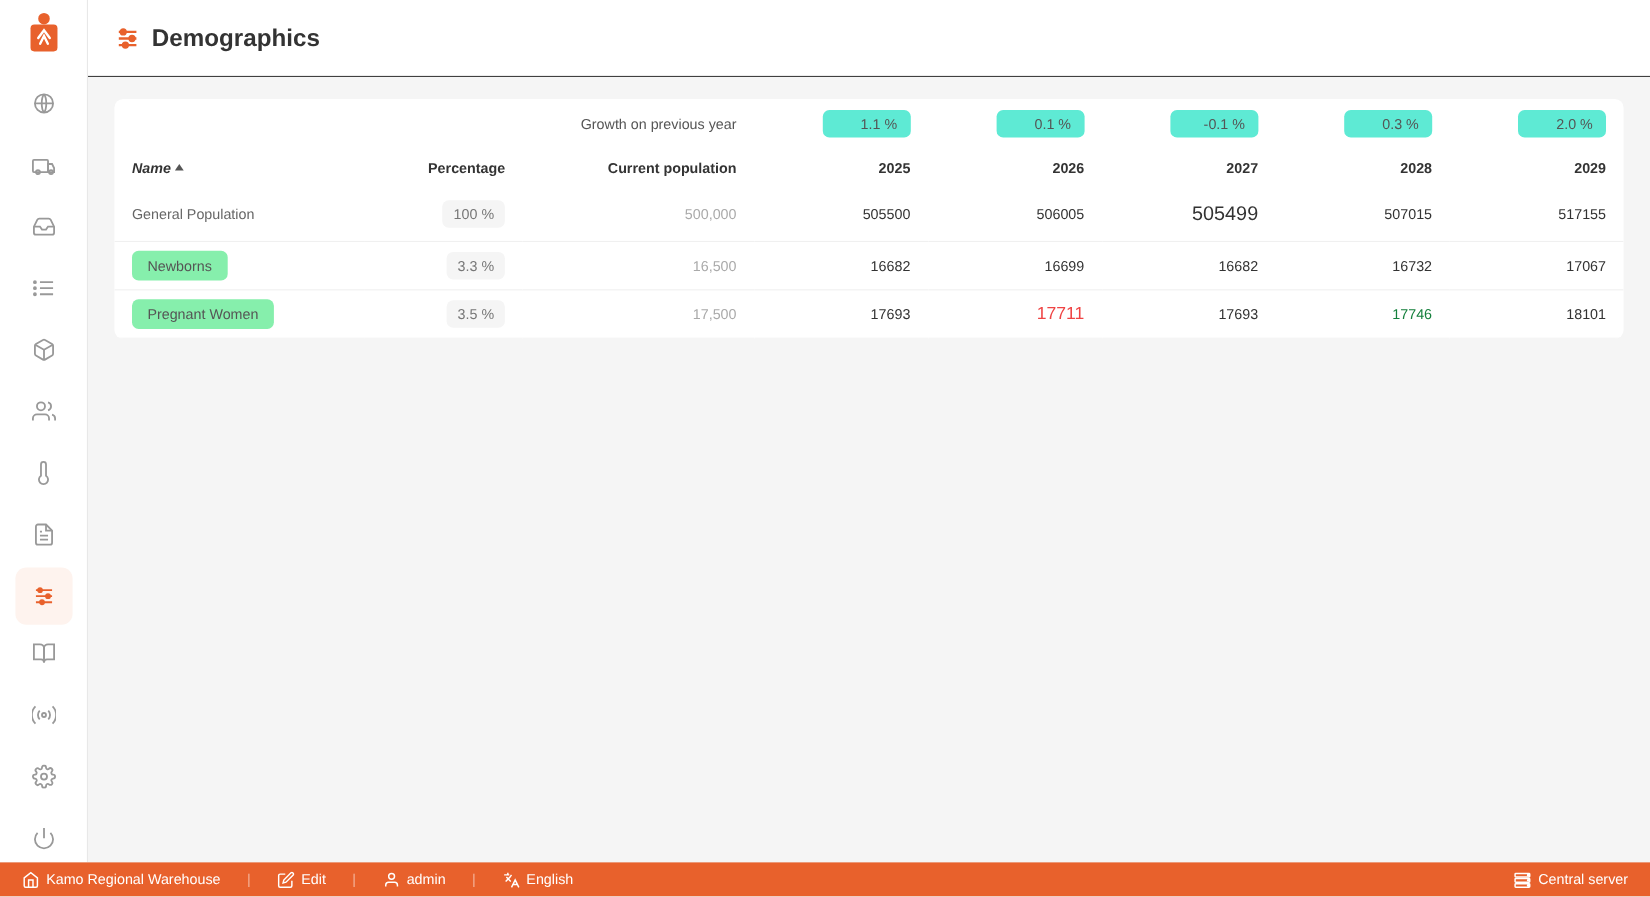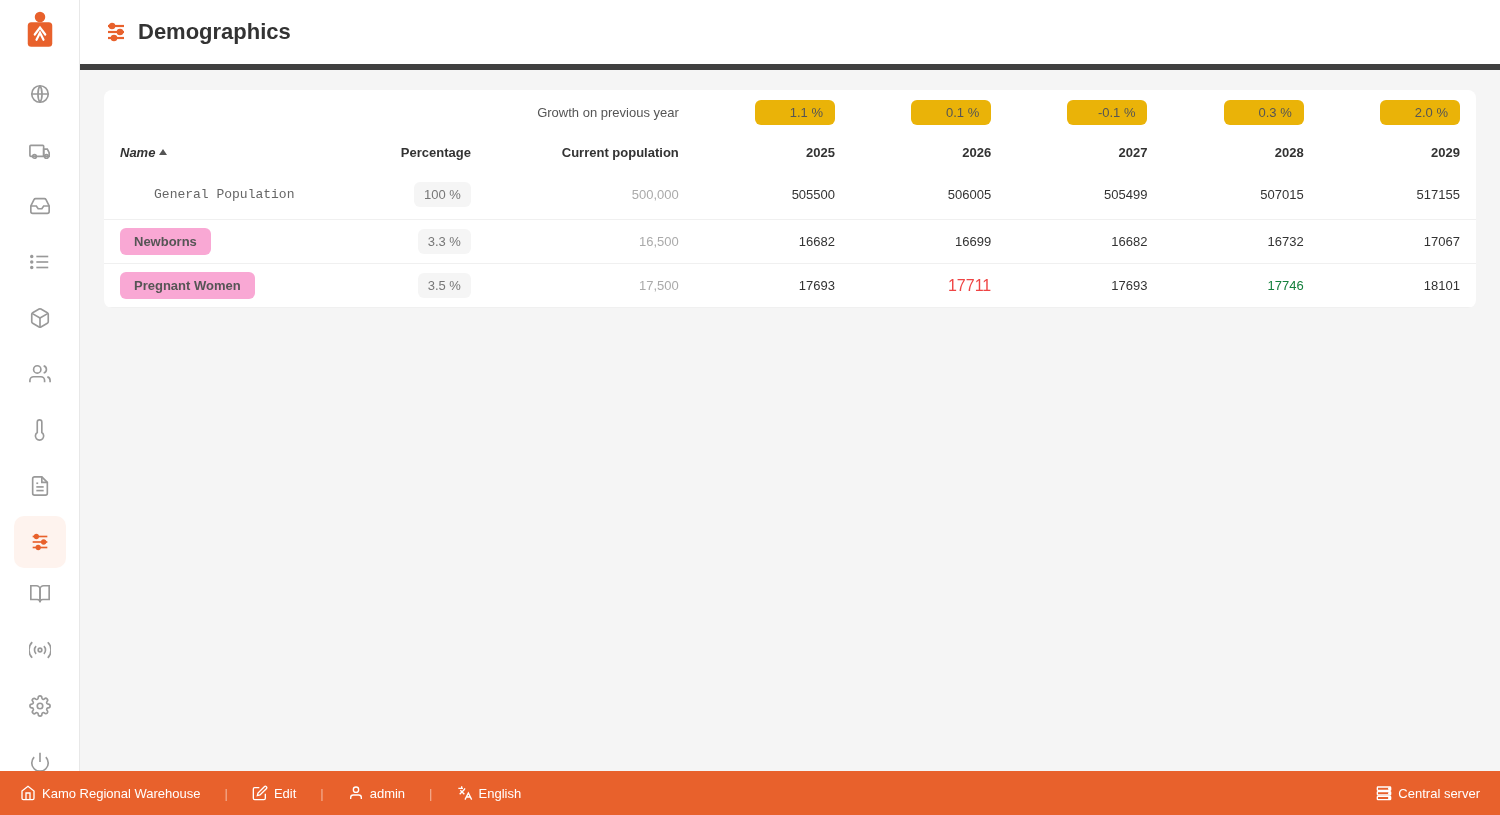--- a/index.html
+++ b/index.html
@@ -14,58 +14,58 @@
     .sidebar-nav { display: flex; flex-direction: column; align-items: center; gap: 4px; flex: 1; }
     .sidebar-item { width: 52px; height: 52px; display: flex; align-items: center; justify-content: center; border-radius: 10px; cursor: pointer; color: #999; }
     .sidebar-item.active { background: #fef3ee; color: #e8612c; }
     .sidebar-item svg { width: 22px; height: 22px; }
     .sidebar-bottom { display: flex; flex-direction: column; align-items: center; gap: 4px; }
 
     
     .main-content { flex: 1; display: flex; flex-direction: column; overflow: hidden; }
 
     
-    .header { background: #fff; padding: 0 24px; height: 70px; display: flex; align-items: center; justify-content: space-between; border-bottom: 6px solid #404040; }
+    .header { background: #fff; padding: 0 24px; height: 70px; display: flex; align-items: center; justify-content: space-between; border-bottom: 1px solid #404040; }
     .header-title { display: flex; align-items: center; gap: 10px; font-size: 22px; font-weight: 600; color: #333; }
     .header-title svg { width: 24px; height: 24px; color: #e8612c; }
     .add-indicator-btn { display: flex; align-items: center; gap: 6px; border: 2px solid #e8612c; background: #fff; color: #e8612c; font-size: 15px; font-weight: 600; padding: 10px 20px; border-radius: 30px; cursor: pointer; }
     .add-indicator-btn svg { width: 20px; height: 20px; }
 
     
     .table-area { flex: 1; background: #f5f5f5; padding: 20px 24px; overflow: auto; }
     .table-wrapper { background: #fff; border-radius: 8px; overflow: hidden; }
     table { width: 100%; border-collapse: collapse; }
 
     
     .growth-row td { padding: 10px 16px; text-align: right; }
     .growth-row td:first-child { text-align: left; color: #555; font-size: 13px; padding-left: 16px; }
-    .growth-badge { display: inline-block; background: #eab308; border-radius: 6px; padding: 5px 12px; font-size: 13px; color: #555; min-width: 80px; text-align: right; }
+    .growth-badge { display: inline-block; background: #5eead4; border-radius: 6px; padding: 5px 12px; font-size: 13px; color: #555; min-width: 80px; text-align: right; }
 
     
     tbody tr.data-row td { padding: 12px 16px; font-size: 13px; color: #333; text-align: right; border-bottom: 1px solid #f0f0f0; }
     tbody tr.data-row td:first-child { text-align: left; }
 
-    .name-badge { display: inline-block; background: #f9a8d4; border-radius: 6px; padding: 6px 14px; font-size: 13px; color: #555; font-weight: 700; }
+    .name-badge { display: inline-block; background: #86efac; border-radius: 6px; padding: 6px 14px; font-size: 13px; color: #555; font-weight: 400; }
     .pct-badge { display: inline-block; background: #f5f5f5; border-radius: 6px; padding: 5px 10px; font-size: 13px; color: #777; }
     .pop-value { color: #aaa; font-size: 13px; }
 
     
     .col-header td { padding: 10px 16px; font-weight: 700; font-size: 13px; color: #333; text-align: right; }
     .col-header td:first-child { text-align: left; }
 
     .name-sort { display: flex; align-items: center; gap: 4px; font-weight: 700; font-style: italic; }
     .sort-icon { width: 0; height: 0; border-left: 4px solid transparent; border-right: 4px solid transparent; border-bottom: 6px solid #555; display: inline-block; margin-bottom: 1px; }
 
     
     .footer-actions { background: #f5f5f5; padding: 14px 24px; display: flex; justify-content: flex-end; gap: 12px; }
     .cancel-btn { display: flex; align-items: center; gap: 6px; border: 1px solid #ccc; background: #fff; color: #666; font-size: 14px; padding: 10px 24px; border-radius: 30px; cursor: pointer; }
     .save-btn { background: #d5d5d5; color: #fff; font-size: 14px; padding: 10px 30px; border-radius: 30px; border: none; cursor: pointer; }
 
     
-    .status-bar { background: #e8612c; color: #fff; height: 44px; display: flex; align-items: center; padding: 0 20px; gap: 24px; font-size: 13px; }
+    .status-bar { background: #e8612c; color: #fff; height: 31px; display: flex; align-items: center; padding: 0 20px; gap: 24px; font-size: 13px; }
     .status-item { display: flex; align-items: center; gap: 6px; }
     .status-divider { color: rgba(255,255,255,0.5); }
     .status-right { margin-left: auto; display: flex; align-items: center; gap: 6px; }
   </style>
 </head>
 <body>
 
 <div class="app-wrapper">
 
   <div class="sidebar">
@@ -242,36 +242,36 @@
               </td>
               <td style="text-align:right;padding:10px 16px;">
                 <span>2028</span>
               </td>
               <td style="text-align:right;padding:10px 16px;">
                 <span>2029</span>
               </td>
             </tr>
 
             <tr class="data-row">
-              <td style="text-align:center;padding:12px 16px;font-family:Liberation Mono, monospace;">
+              <td style="text-align:left;padding:12px 16px;">
                 <span style="font-size:13px;color:#666;">General Population</span>
               </td>
               <td style="text-align:right;padding:12px 16px;">
                 <span class="pct-badge">100  %</span>
               </td>
               <td style="text-align:right;padding:12px 16px;">
                 <span class="pop-value">500,000</span>
               </td>
               <td style="text-align:right;padding:12px 16px;color:#333;font-size:13px;">
                 <span>505500</span>
               </td>
               <td style="text-align:right;padding:12px 16px;color:#333;font-size:13px;">
                 <span>506005</span>
               </td>
-              <td style="text-align:right;padding:12px 16px;color:#333;font-size:13px;">
+              <td style="text-align:right;padding:12px 16px;color:#333;font-size:18px;">
                 <span>505499</span>
               </td>
               <td style="text-align:right;padding:12px 16px;color:#333;font-size:13px;">
                 <span>507015</span>
               </td>
               <td style="text-align:right;padding:12px 16px;color:#333;font-size:13px;">
                 <span>517155</span>
               </td>
             </tr>
 

